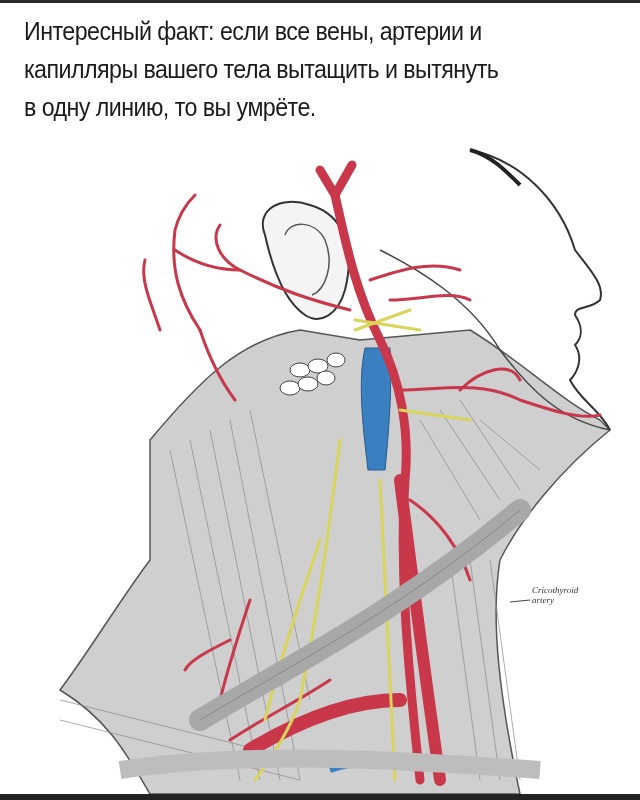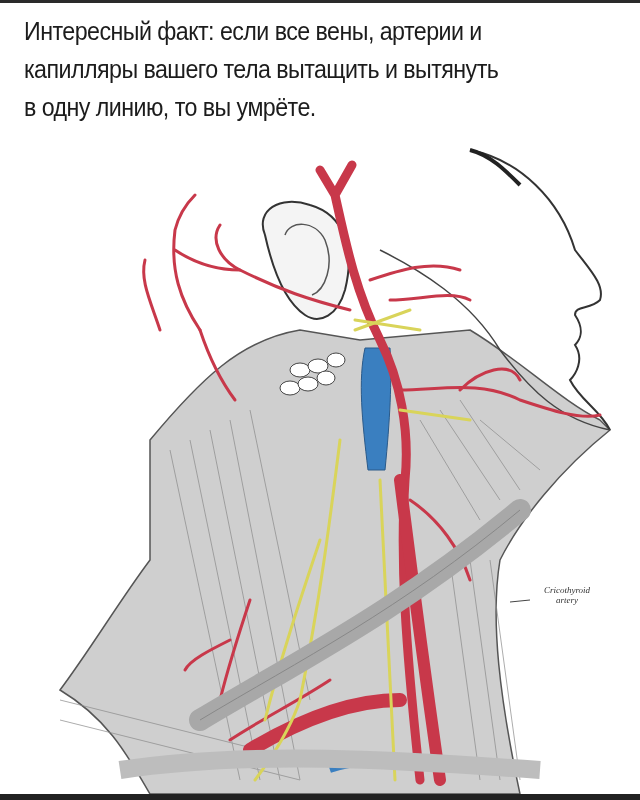--- a/index.html
+++ b/index.html
@@ -2,21 +2,21 @@
 <html><head>
 <meta charset="utf-8">
 <style>
   html, body { margin:0; padding:0; }
   body { width:640px; height:800px; background:#ffffff; overflow:hidden; position:relative; font-family:"Liberation Sans", sans-serif; }
   .edge-top { position:absolute; left:0; top:0; width:640px; height:3px; background:#2a2a2a; }
   .edge-bottom { position:absolute; left:0; bottom:0; width:640px; height:6px; background:#222222; }
   .caption { position:absolute; left:24px; top:12px; width:600px; font-size:25px; line-height:38px; color:#1c1c1c; letter-spacing:-0.6px; transform:scaleX(0.93); transform-origin:left top; }
   .caption span { display:block; white-space:nowrap; }
   .illustration { position:absolute; left:0; top:130px; width:640px; height:664px; }
-  .label { position:absolute; font-family:"Liberation Serif", serif; font-style:italic; font-size:9px; color:#333; text-align:center; line-height:10px; }
+  .label { position:absolute; font-family:"Liberation Serif", serif; font-style:italic; font-size:9px; color:#333; text-align:left; line-height:10px; }
 </style>
 </head>
 <body>
 
 <div class="edge-top"></div>
 
 <div class="caption">
   <span>Интересный факт: если все вены, артерии и</span>
   <span>капилляры вашего тела вытащить и вытянуть</span>
   <span>в одну линию, то вы умрёте.</span>

